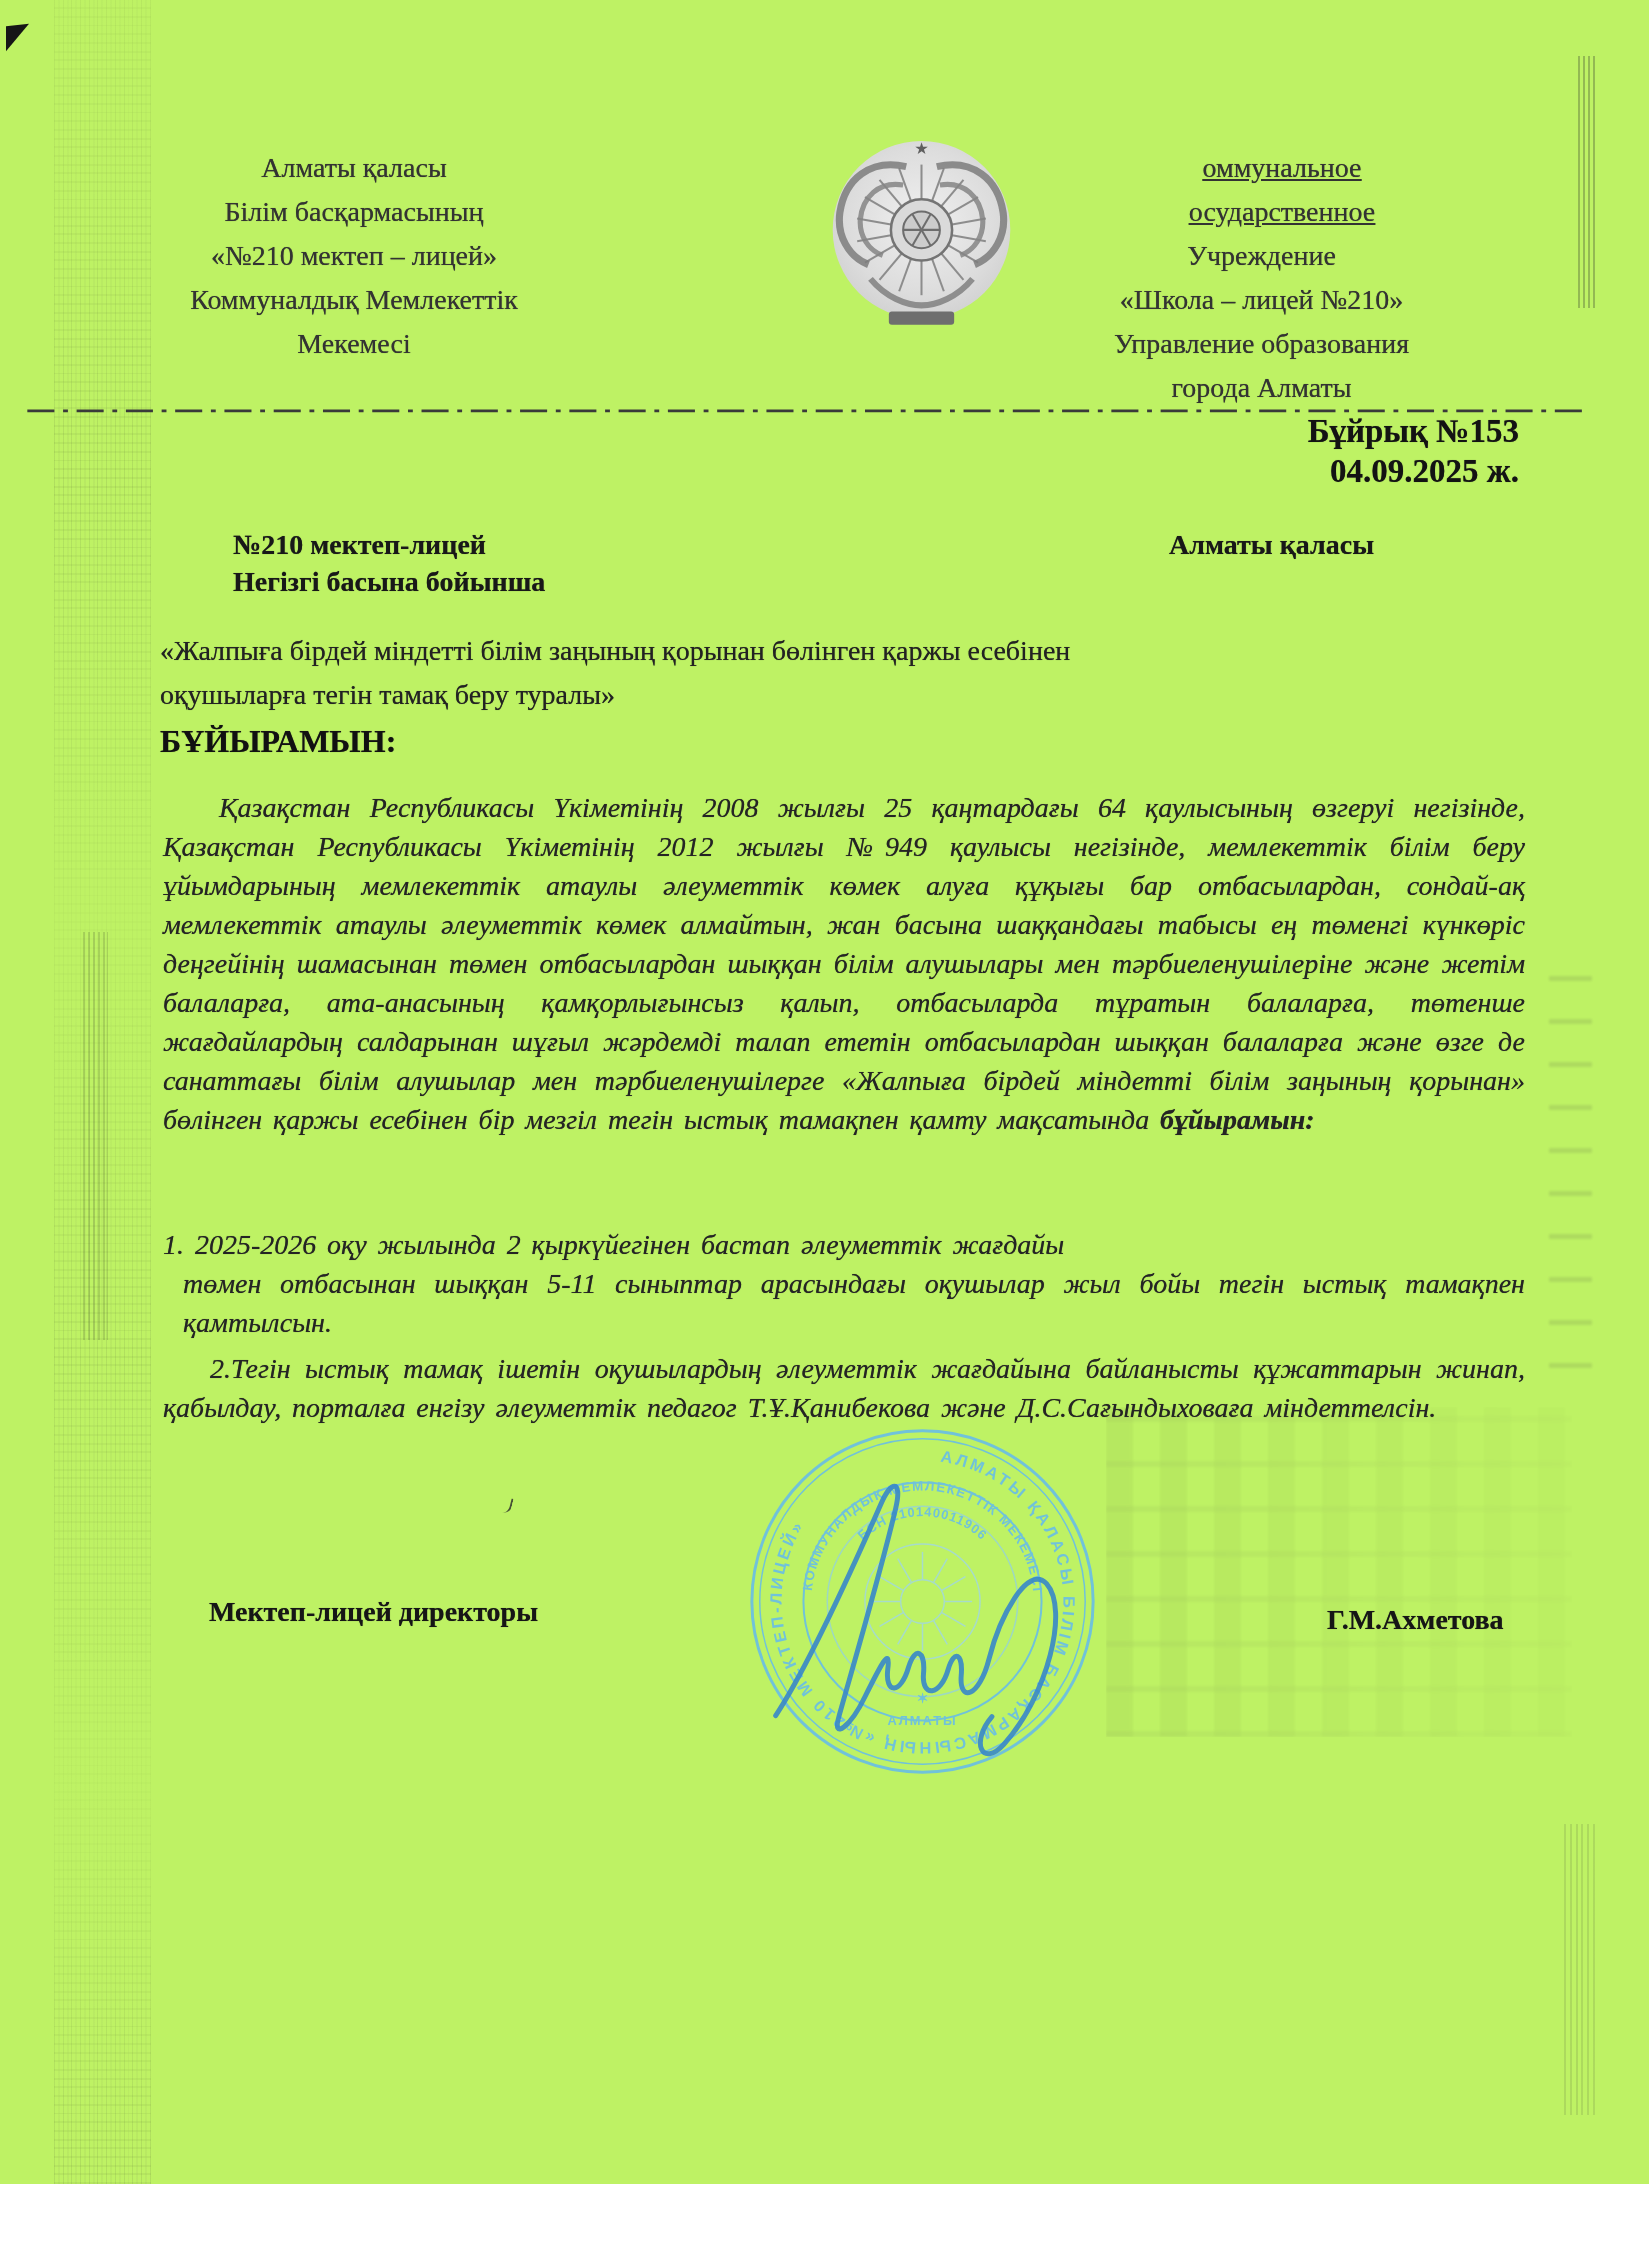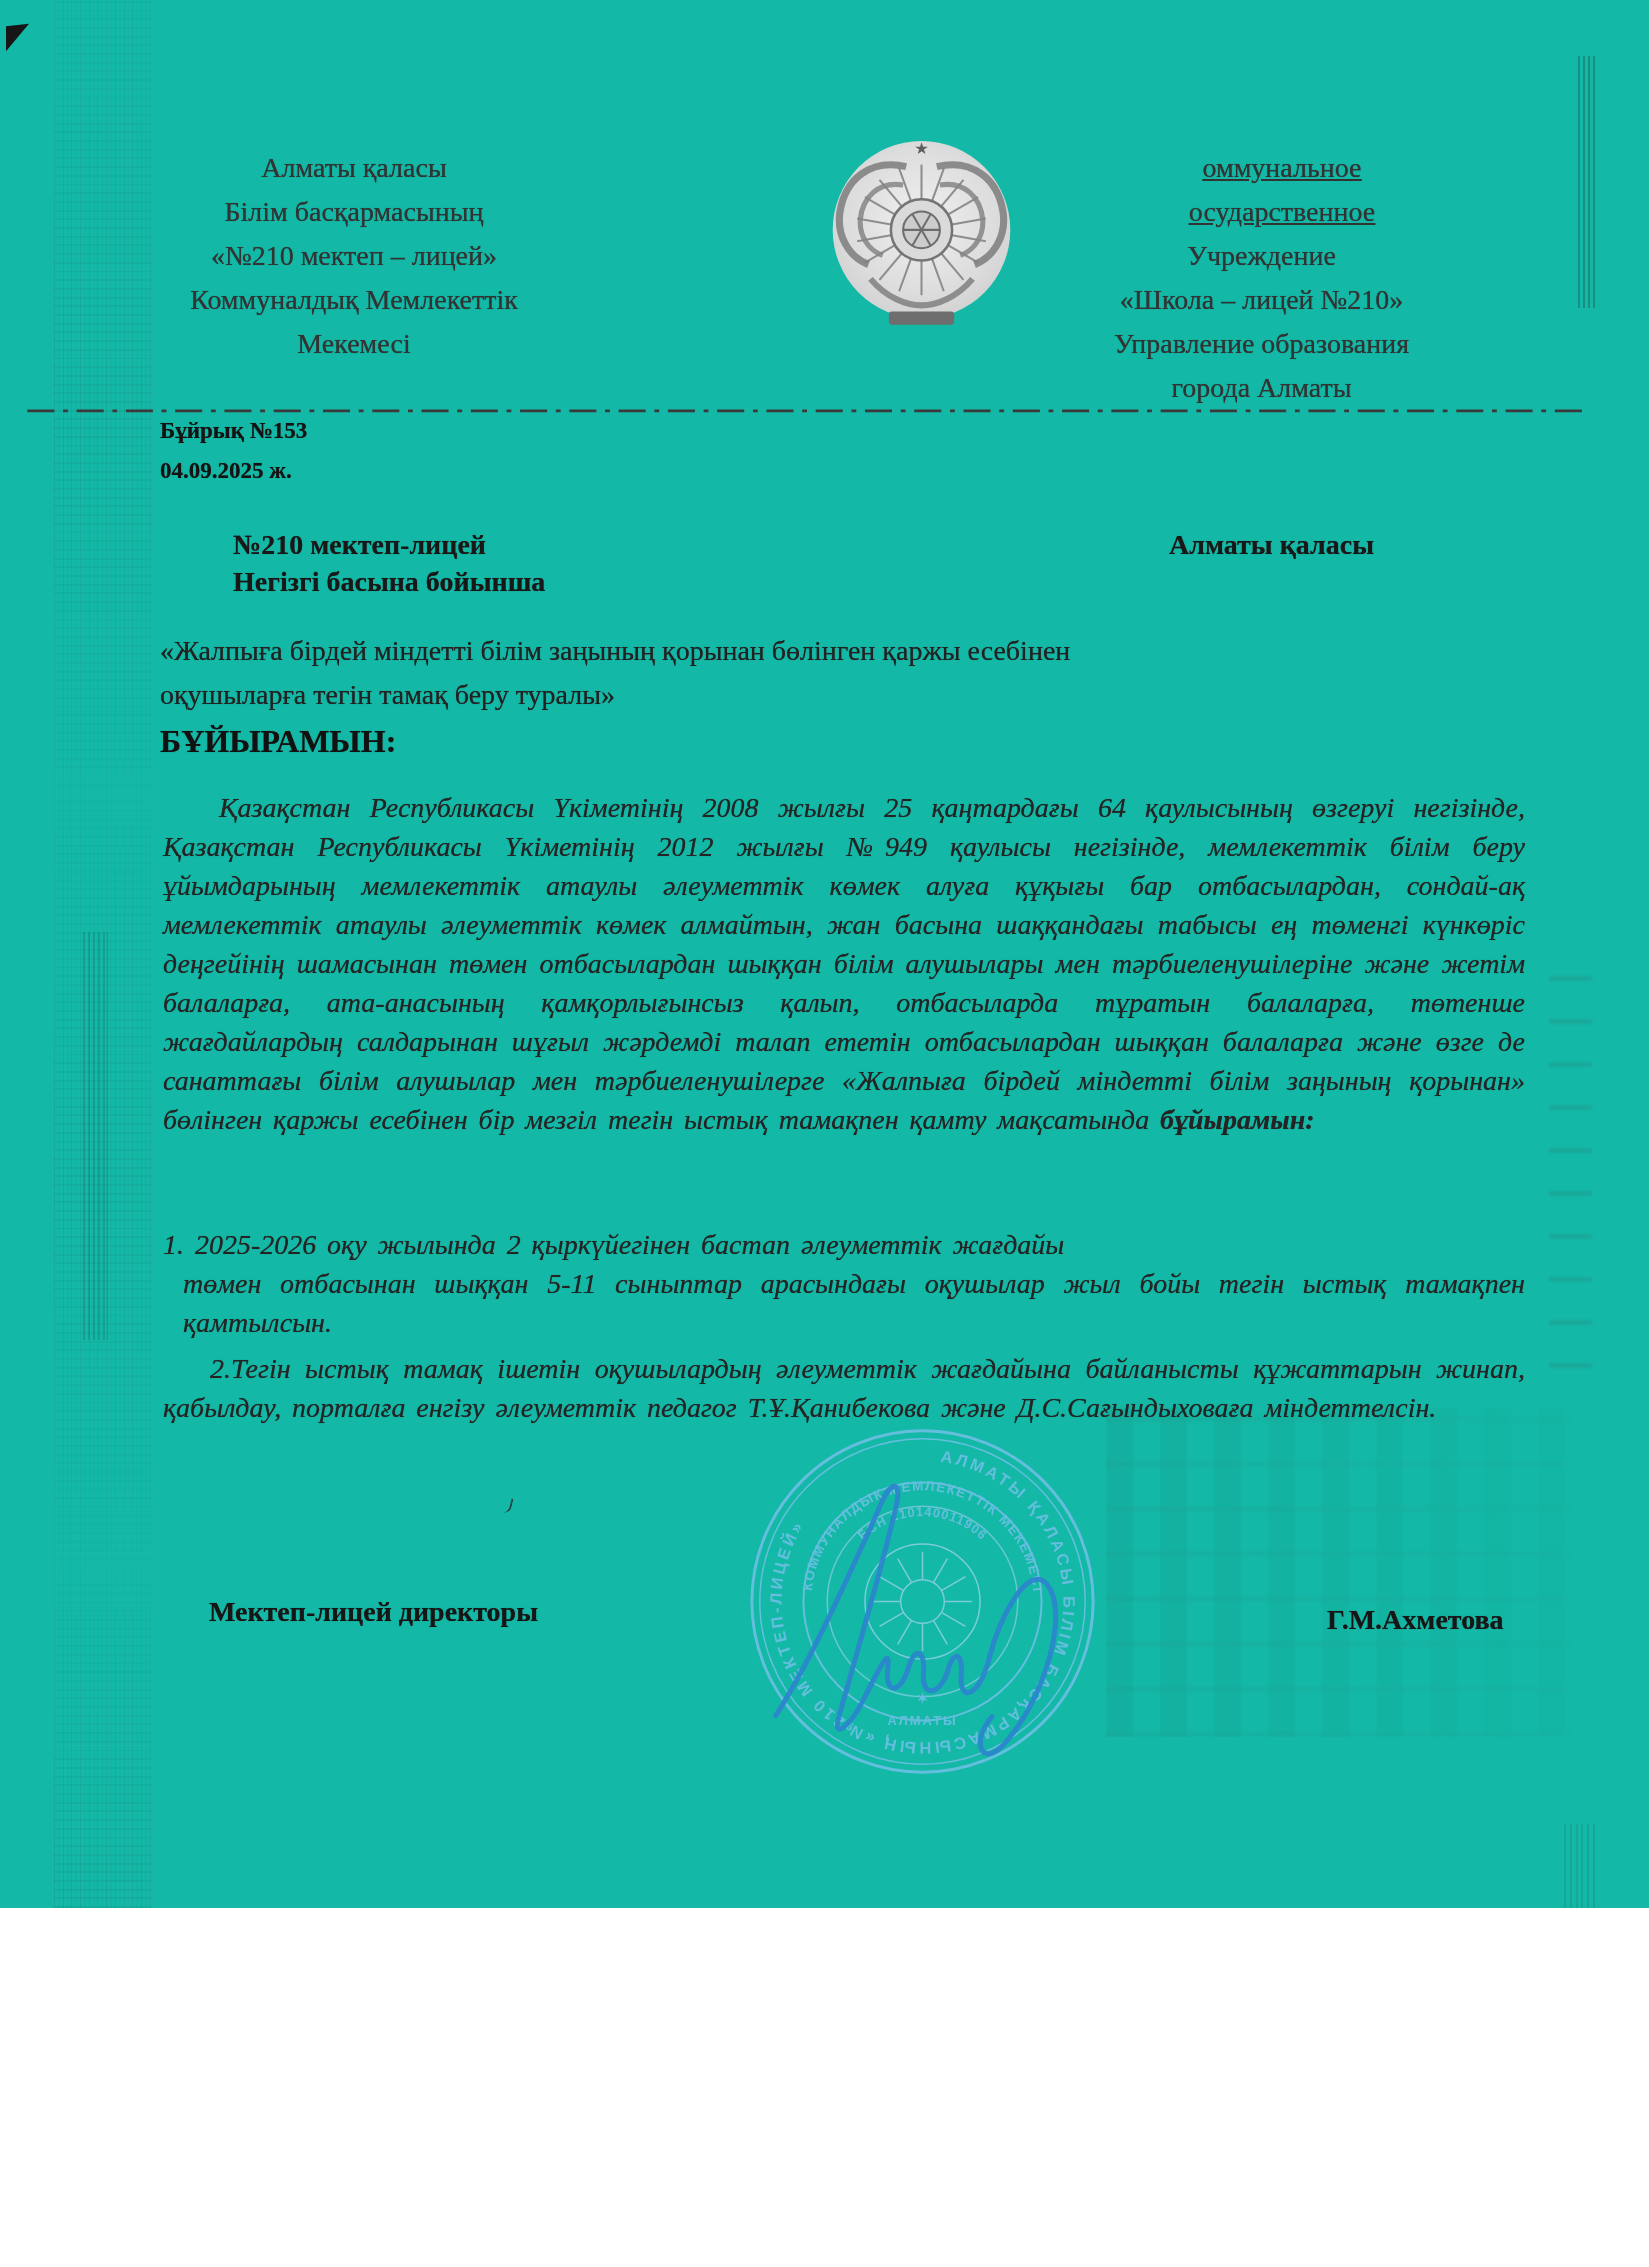--- a/index.html
+++ b/index.html
@@ -1,18 +1,18 @@
 <!DOCTYPE html>
 <html><head>
 <meta charset="utf-8">
 <style>
   html,body{margin:0;padding:0;background:#ffffff;}
   .page{
-    position:relative;width:1650px;height:1908px;overflow:hidden;
-    background:#14b8a6;
+    position:relative;width:1650px;height:2184px;overflow:hidden;
+    background:#bef264;
     font-family:"Liberation Serif","DejaVu Serif",serif;
     color:#1f1f1f;
   }
   
   .corner-mark{position:absolute;left:5.8px;top:25px;width:0;height:0;
     border-top:25px solid #161616;border-right:23px solid transparent;transform:skewY(-6deg);}
   .noise-left{position:absolute;left:54px;top:0;width:97px;height:100%;
     background:
       repeating-linear-gradient(90deg, rgba(50,50,50,.11) 0 1px, transparent 1px 3.9px, rgba(90,90,90,.06) 3.9px 5.8px, transparent 5.8px 8.7px),
       repeating-linear-gradient(0deg, rgba(0,0,0,.05) 0 1.9px, transparent 1.9px 8.7px);
@@ -40,22 +40,22 @@
     mask-image:linear-gradient(90deg, rgba(0,0,0,.9), rgba(0,0,0,.3));}
   .pen-mark{position:absolute;left:500px;top:1497px;width:9.7px;height:15.5px;
     border-right:2.9px solid #2a2a2a;border-radius:0 0 7.8px 0;transform:rotate(14deg);opacity:.8;}
   
   .scantext{text-shadow:0 0 0.7px rgba(35,35,35,.75);}
   .hdr-block{position:absolute;font-size:28px;line-height:44px;color:#333;}
   .hdr-left{left:184px;top:146px;width:340px;text-align:center;}
   .hdr-right{left:1009px;top:146px;width:505px;text-align:center;}
   .hdr-right .lalign{text-align:center;padding-left:41px;text-decoration:underline;}
   .sep{position:absolute;left:24px;top:400px;}
-  .order-head{position:absolute;left:160px;top:411px;width:1359px;text-align:left;
-    font-weight:bold;font-size:23px;line-height:40px;color:#131313;}
+  .order-head{position:absolute;left:160px;top:411px;width:1359px;text-align:right;
+    font-weight:bold;font-size:33px;line-height:40px;color:#131313;}
   .meta{position:absolute;font-weight:bold;font-size:28px;color:#181818;}
   .subject{position:absolute;left:160px;top:629px;width:1359px;
     font-size:28px;line-height:44px;color:#222;}
   .subject .resolution{font-weight:bold;font-size:32px;line-height:49px;color:#111;}
   .body-col{position:absolute;left:163px;width:1362px;font-size:28px;line-height:39px;
     text-align:justify;color:#242424;word-spacing:3.9px;font-style:italic;}
   .para-main{top:788px;text-indent:56px;}
   .item1{top:1225px;}
   .item1 .cont{text-align:justify;margin-left:20px;}
   .item2{top:1349px;text-indent:47px;}

